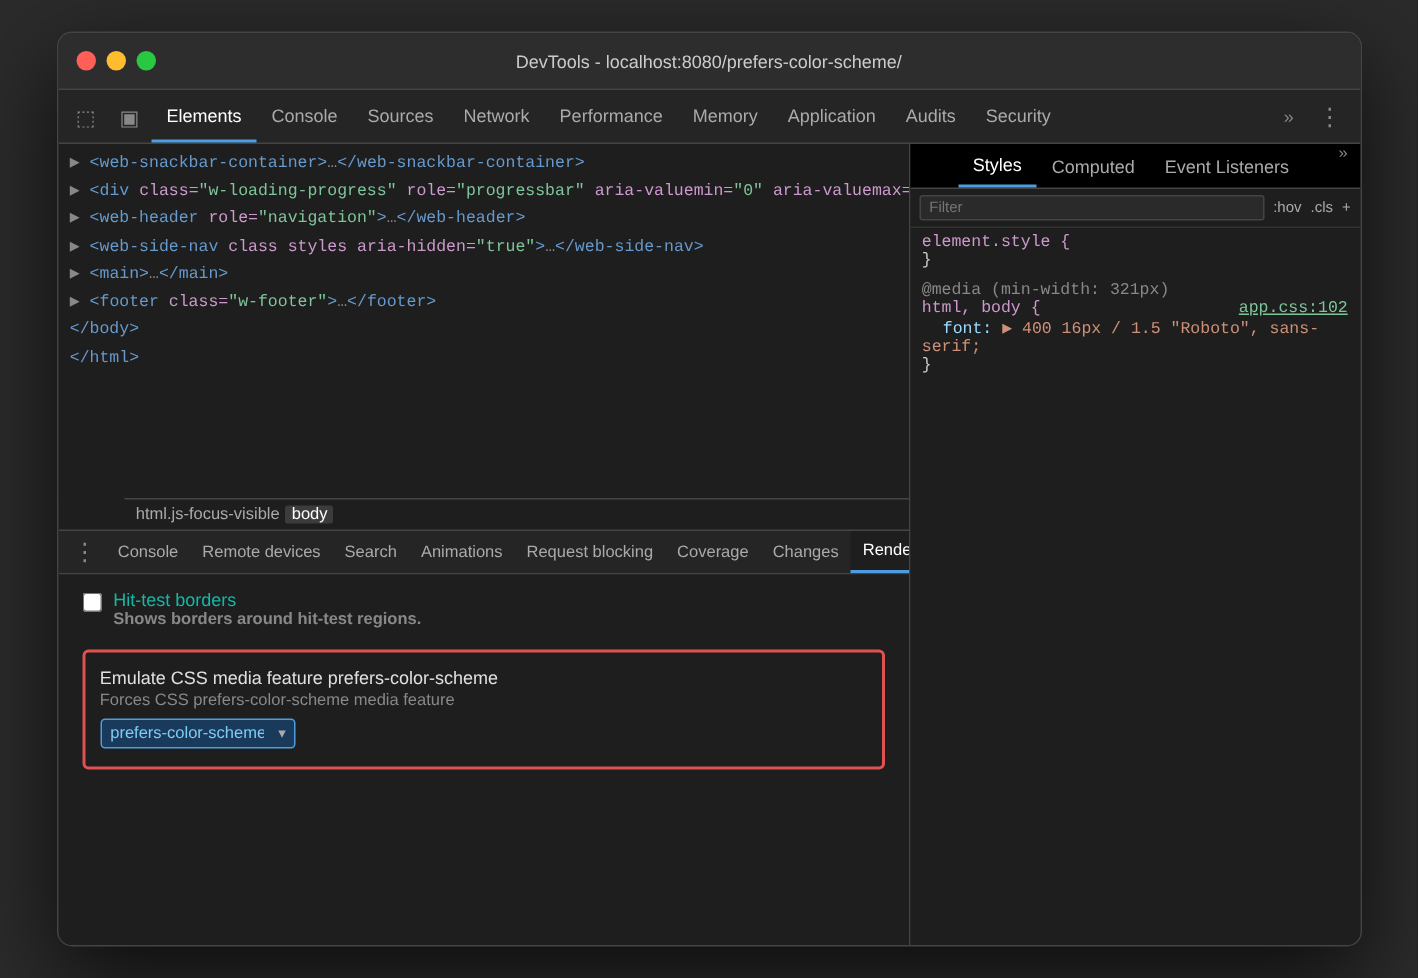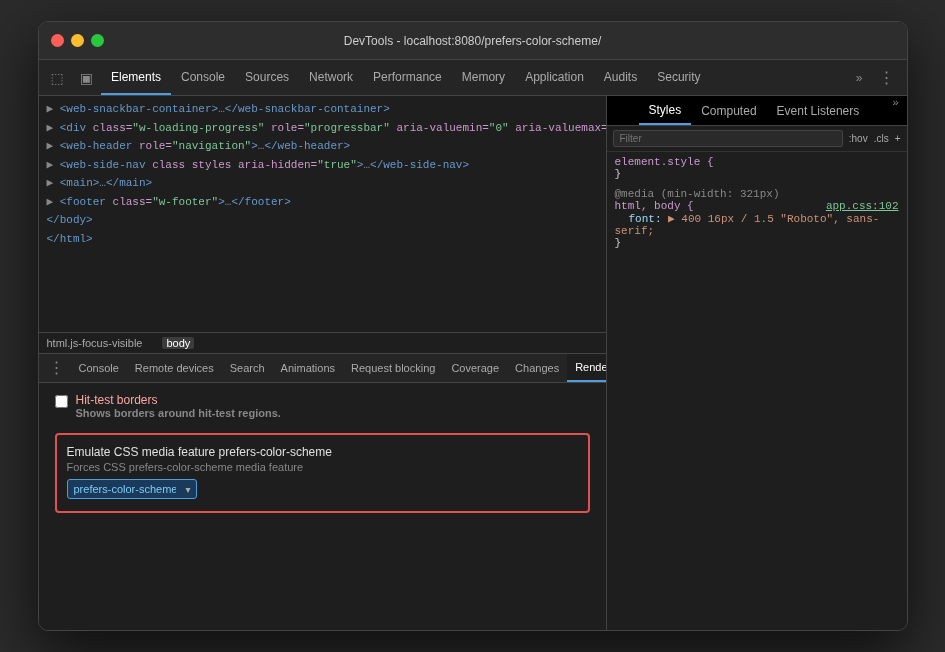--- a/index.html
+++ b/index.html
@@ -133,23 +133,24 @@
     .tag { color: #6699cc; }
     .attr-name { color: #cc99cd; }
     .attr-value { color: #7ec699; }
     .collapsed { color: #888; }
     
     .breadcrumb-bar {
       background: #1e1e1e;
       border-top: 1px solid #444;
       padding: 4px 8px;
       display: flex;
-      gap: 20px;
-      font-size: 11px;
-      flex-shrink: 0;
+      gap: 4px;
+      font-size: 11px;
+      flex-shrink: 0;
+      margin-left: 44px;
     }
     .breadcrumb-item {
       color: #aaa;
       cursor: pointer;
     }
     .breadcrumb-item.active {
       color: #fff;
       background: #3c3c3c;
       padding: 0 4px;
       border-radius: 2px;
@@ -212,21 +213,21 @@
       align-items: flex-start;
       gap: 8px;
       margin-bottom: 14px;
     }
     .checkbox-row input[type="checkbox"] {
       margin-top: 2px;
       accent-color: #4e9de0;
     }
     .checkbox-label {
       font-size: 12px;
-      color: #fca5a5;
+      color: #14b8a6;
     }
     .checkbox-desc {
       font-size: 11px;
       color: #888;
       font-weight: bold;
     }
     .dropdown-wrapper {
       position: relative;
       display: inline-block;
     }

